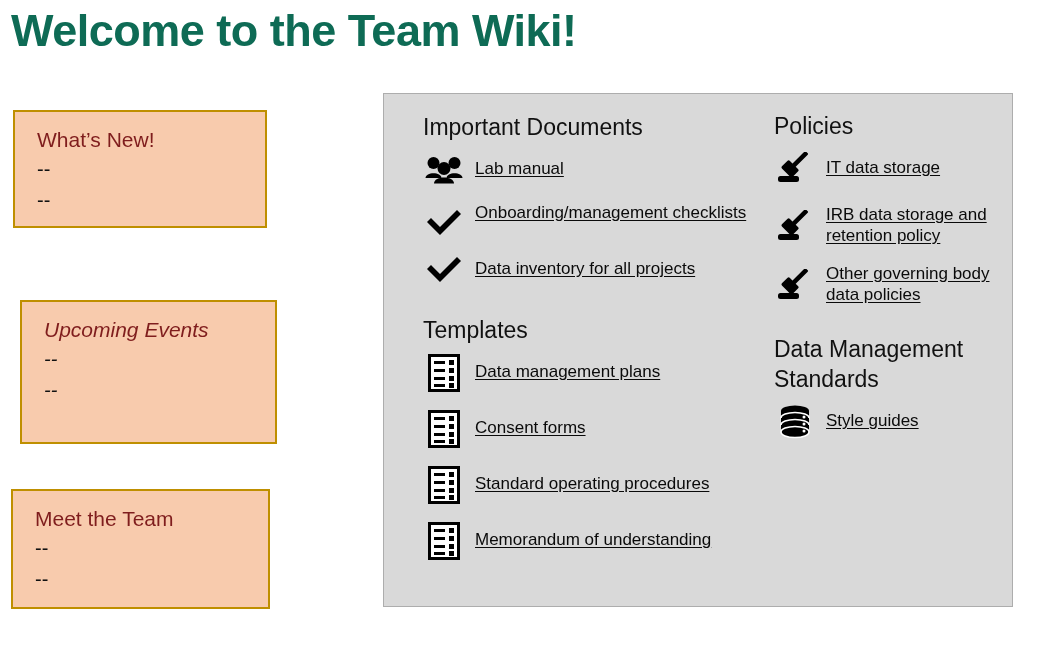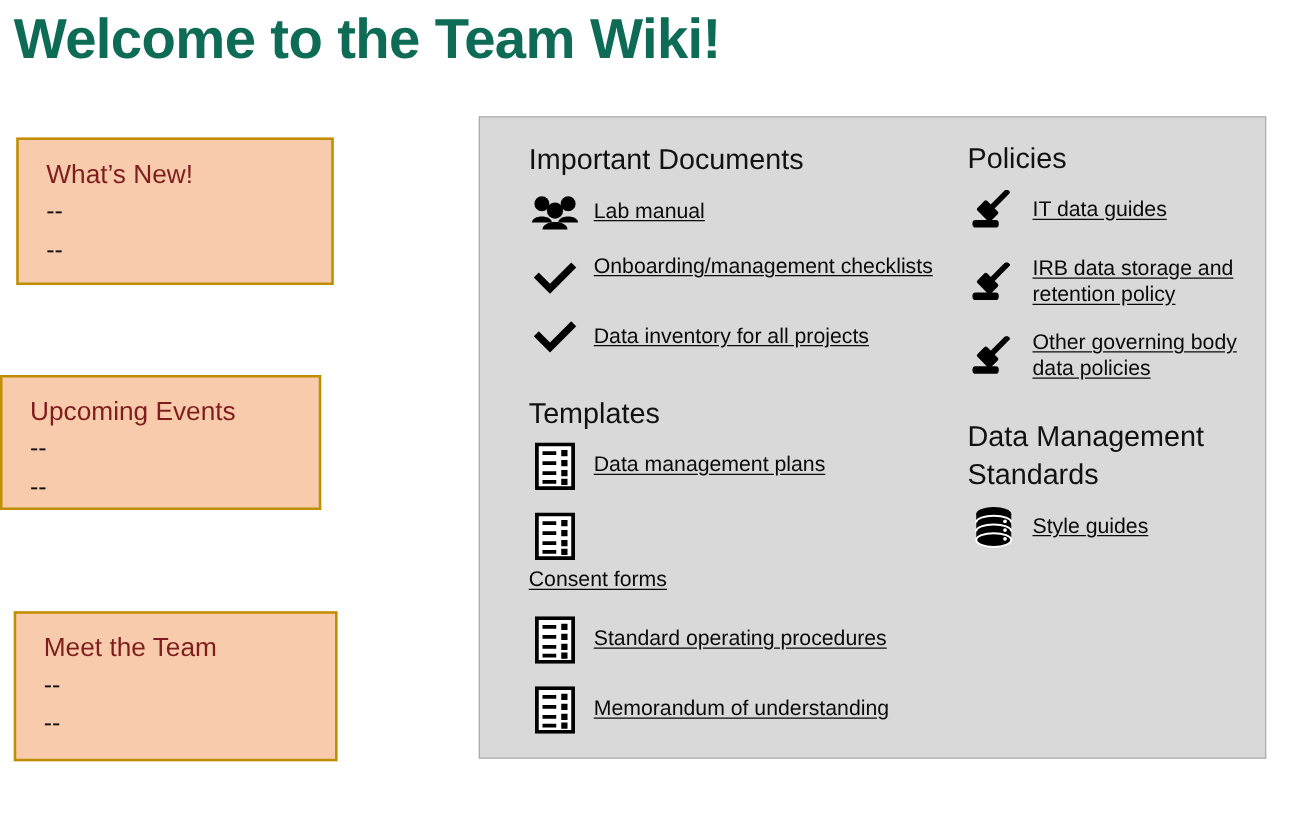--- a/index.html
+++ b/index.html
@@ -31,21 +31,21 @@
   }
 
   
   .side-box {
     position: absolute;
     background: #F8CBAD;
     border: 2px solid #BF8F00;
     padding: 14px 0 0 22px;
   }
   #box-whats-new   { left: 13px; top: 110px; width: 254px; height: 118px; }
-  #box-events      { left: 0; top: 300px; width: 257px; height: 108px; }
+  #box-events      { left: 20px; top: 300px; width: 257px; height: 144px; font-style: italic; }
   #box-team        { left: 11px; top: 489px; width: 259px; height: 120px; }
 
   .side-box-title {
     font-size: 21px;
     color: #7f1d1d;
     line-height: 28px;
     white-space: nowrap;
   }
   .side-box-line {
     font-size: 20px;
@@ -187,21 +187,21 @@
                 <rect x="6" y="30" width="11" height="3" fill="#000"></rect>
                 <rect x="21" y="6" width="5" height="5" fill="#000"></rect>
                 <rect x="21" y="14" width="5" height="5" fill="#000"></rect>
                 <rect x="21" y="22" width="5" height="5" fill="#000"></rect>
                 <rect x="21" y="29" width="5" height="5" fill="#000"></rect>
               </svg>
             </span>
             <span class="link-text">Data management plans</span>
           </li>
 
-          <li class="link-item" style="margin-bottom:20px;flex-direction:column;">
+          <li class="link-item" style="margin-bottom:20px;">
             <span class="link-icon">
               <svg width="32" height="38" viewBox="0 0 32 38">
                 <rect x="1.5" y="1.5" width="29" height="35" fill="#fff" stroke="#000" stroke-width="3"></rect>
                 <rect x="6" y="7" width="11" height="3" fill="#000"></rect>
                 <rect x="6" y="15" width="11" height="3" fill="#000"></rect>
                 <rect x="6" y="23" width="11" height="3" fill="#000"></rect>
                 <rect x="6" y="30" width="11" height="3" fill="#000"></rect>
                 <rect x="21" y="6" width="5" height="5" fill="#000"></rect>
                 <rect x="21" y="14" width="5" height="5" fill="#000"></rect>
                 <rect x="21" y="22" width="5" height="5" fill="#000"></rect>
@@ -257,21 +257,21 @@
           <li class="link-item" style="margin-bottom:17px;">
             <span class="link-icon">
               <svg width="38" height="34" viewBox="0 0 38 34">
                 <g transform="rotate(-45 19 14)">
                   <rect x="8" y="5" width="11" height="15" rx="1.5" fill="#000"></rect>
                   <rect x="18" y="10.5" width="19" height="4.5" rx="1" fill="#000"></rect>
                 </g>
                 <rect x="2" y="24" width="21" height="6" rx="2.5" fill="#000"></rect>
               </svg>
             </span>
-            <span class="link-text">IT data guides</span>
+            <span class="link-text">IT data storage</span>
           </li>
 
           <li class="link-item two-line" style="margin-bottom:17px;">
             <span class="link-icon">
               <svg width="38" height="34" viewBox="0 0 38 34">
                 <g transform="rotate(-45 19 14)">
                   <rect x="8" y="5" width="11" height="15" rx="1.5" fill="#000"></rect>
                   <rect x="18" y="10.5" width="19" height="4.5" rx="1" fill="#000"></rect>
                 </g>
                 <rect x="2" y="24" width="21" height="6" rx="2.5" fill="#000"></rect>

